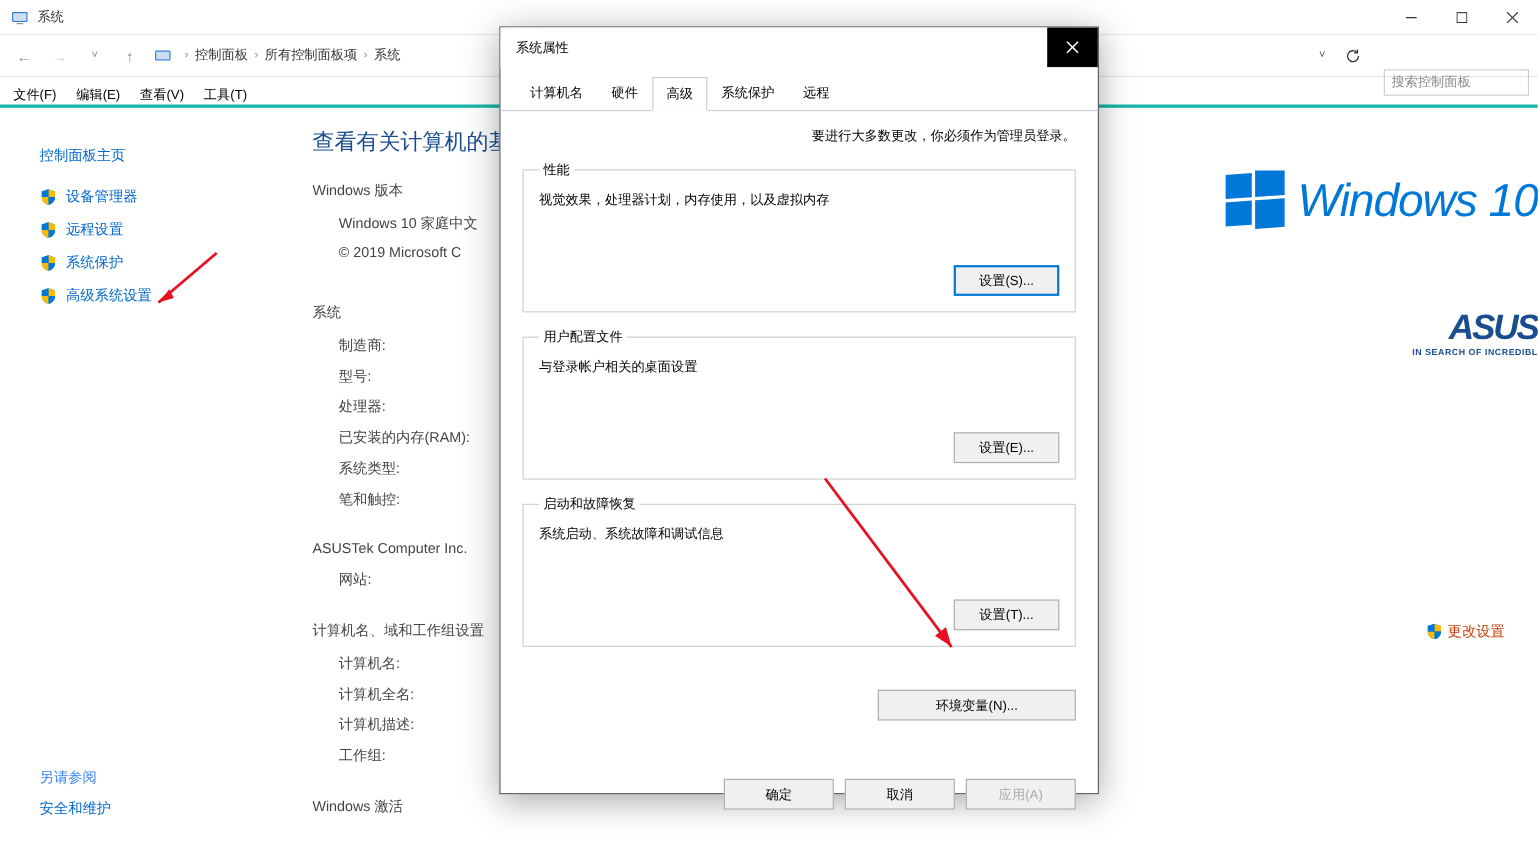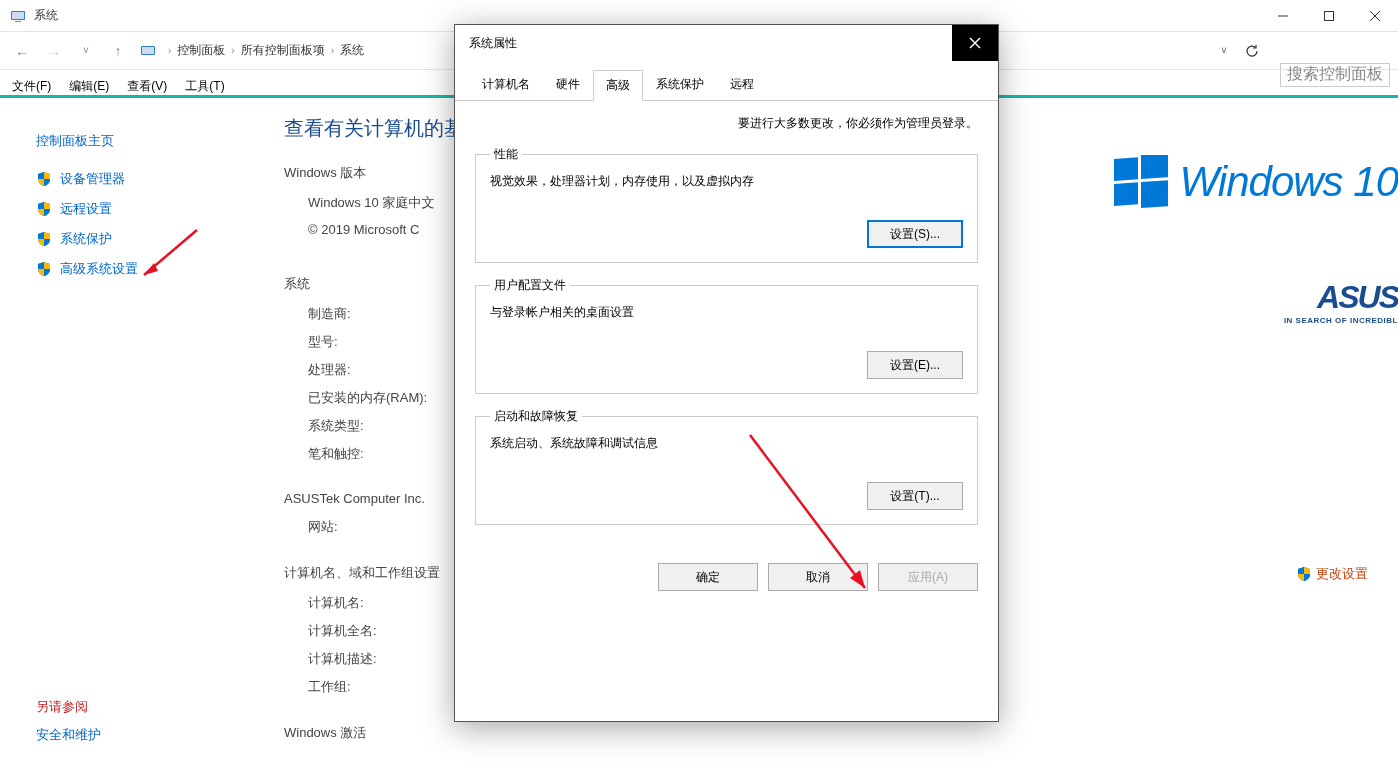--- a/index.html
+++ b/index.html
@@ -13,29 +13,29 @@
 .titlebar .winbtn { width: 46px; height: 32px; display: flex; align-items: center; justify-content: center; color: #555; }
 .titlebar .winbtn svg { width: 10px; height: 10px; }
 
 .navbar { height: 38px; display: flex; align-items: center; padding: 0 8px; border-bottom: 1px solid #e5e5e5; gap: 4px; }
 .navbar .navarrow { width: 28px; height: 28px; display: flex; align-items: center; justify-content: center; color: #888; font-size: 14px; }
 .navbar .bcicon { margin: 0 8px 0 4px; }
 .breadcrumb { display: flex; align-items: center; gap: 6px; font-size: 12px; color: #333; flex: 1; }
 .breadcrumb .sep { color: #888; font-size: 10px; }
 .navbar .dd { width: 20px; color: #555; text-align: center; font-size: 10px; }
 .navbar .refresh { width: 28px; height: 28px; display: flex; align-items: center; justify-content: center; color: #555; }
-.navbar .search { width: 110px; height: 24px; border: 1px solid #ccc; font-size: 16px; padding: 0 6px; color: #888; display: flex; align-items: center; margin-top: 48px; }
+.navbar .search { width: 132px; height: 24px; border: 1px solid #ccc; font-size: 12px; padding: 0 6px; color: #888; display: flex; align-items: center; margin-top: 48px; }
 
 .menubar { height: 28px; display: flex; align-items: flex-end; padding: 0 12px; gap: 18px; font-size: 12px; border-bottom: 3px solid #14b8a6; }
 
 .mainarea { display: flex; height: calc(100% - 98px); align-items: center; }
 .sidebar { width: 260px; padding: 20px 12px 12px 36px; font-size: 13px; }
 .sidebar .home { color: #0066cc; margin-bottom: 20px; }
 .sidebar .sitem { display: flex; align-items: center; gap: 8px; margin-bottom: 12px; color: #0066cc; }
-.sidebar .seealso-hdr { margin-top: 420px; color: #b91c1c; margin-bottom: 10px; }
+.sidebar .seealso-hdr { margin-top: 420px; color: #3b82f6; margin-bottom: 10px; }
 .sidebar .seealso { color: #0066cc; }
 
 .content { flex: 1; padding: 20px 20px 20px 24px; position: relative; }
 .content h1 { font-size: 20px; color: #1a4d8f; font-weight: 400; margin-bottom: 22px; }
 .section-hdr { font-size: 13px; color: #444; margin-bottom: 12px; }
 .row { display: flex; font-size: 13px; margin-bottom: 10px; color: #444; }
 .row .label { width: 140px; margin-left: 24px; }
 .indent { margin-left: 24px; font-size: 13px; color: #444; margin-bottom: 10px; }
 
 .logo-area { position: absolute; right: 0; top: 60px; text-align: right; }
@@ -57,21 +57,21 @@
 .tabs { display: flex; padding: 8px 14px 0 14px; font-size: 12px; border-bottom: 1px solid #ccc; }
 .tab { padding: 6px 12px; border: 1px solid transparent; border-bottom: none; cursor: default; }
 .tab.active { border: 1px solid #ccc; border-bottom: 1px solid #fff; background: #fff; position: relative; top: 1px; }
 
 .dlg-body { padding: 14px 20px; font-size: 12px; }
 .dlg-body .intro { margin-bottom: 14px; text-align: right; }
 fieldset { border: 1px solid #ccc; padding: 10px 14px 14px 14px; margin-bottom: 14px; }
 legend { font-size: 12px; padding: 0 4px; }
 fieldset .desc { margin-bottom: 30px; }
 fieldset .btnrow { text-align: right; }
-.btn { min-width: 96px; height: 28px; border: 1px solid #aaa; background: #f0f0f0; font-size: 12px; cursor: default; padding: 0 14px; }
+.btn { min-width: 96px; height: 28px; border: 1px solid #aaa; background: #f0f0f0; font-size: 12px; cursor: default; padding: 0 14px; margin-top: 21px; }
 .btn.highlight { border: 2px solid #0078d7; }
 .env-row { text-align: right; margin: 18px 0 8px 0; }
 .env-row .btn { min-width: 180px; }
 
 .dlg-footer { display: flex; justify-content: flex-end; gap: 10px; padding: 10px 20px 16px 20px; }
 .dlg-footer .btn { min-width: 100px; }
 .dlg-footer .btn.disabled { color: #aaa; }
 
 
 .arrow { position: absolute; z-index: 200; pointer-events: none; }
@@ -301,20 +301,23 @@
       <div class="desc">与登录帐户相关的桌面设置</div>
       <div class="btnrow"><button class="btn">设置(E)...</button></div>
     </fieldset>
 
     <fieldset>
       <legend>启动和故障恢复</legend>
       <div class="desc">系统启动、系统故障和调试信息</div>
       <div class="btnrow"><button class="btn">设置(T)...</button></div>
     </fieldset>
 
+    <div class="env-row">
+      <button class="btn">环境变量(N)...</button>
+    </div>
   </div>
 
   <div class="dlg-footer">
     <button class="btn">确定</button>
     <button class="btn">取消</button>
     <button class="btn disabled">应用(A)</button>
   </div>
 </div>
 
 <div class="arrow arrow1">

